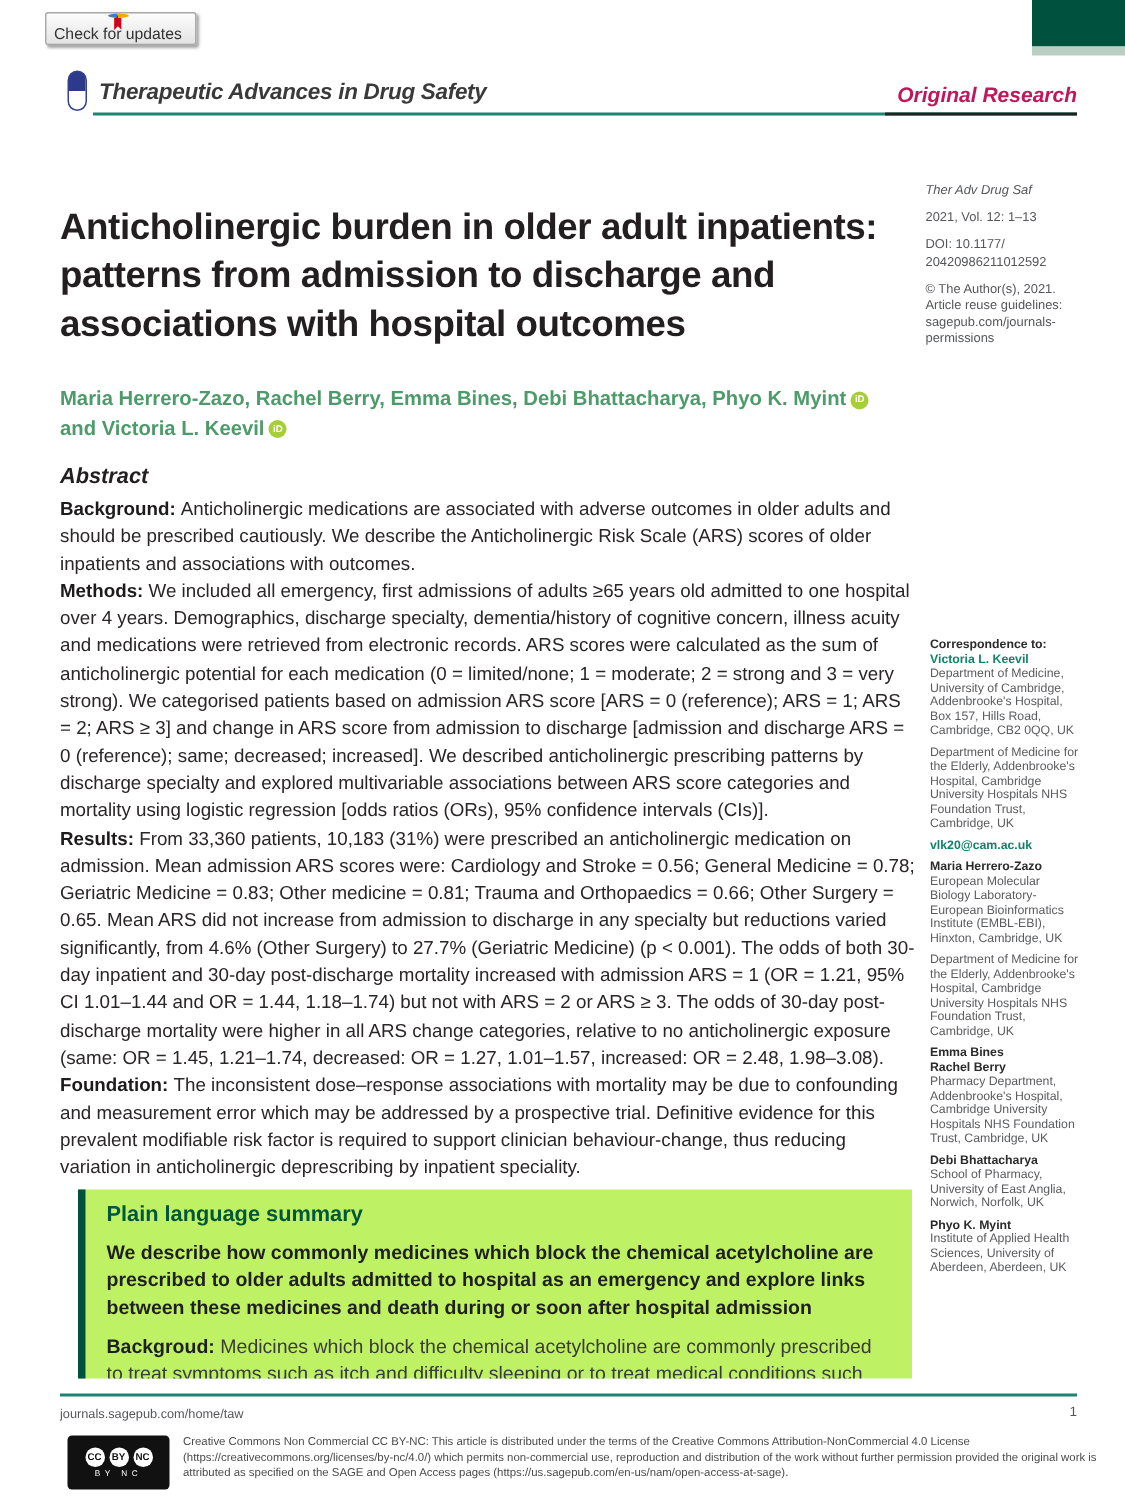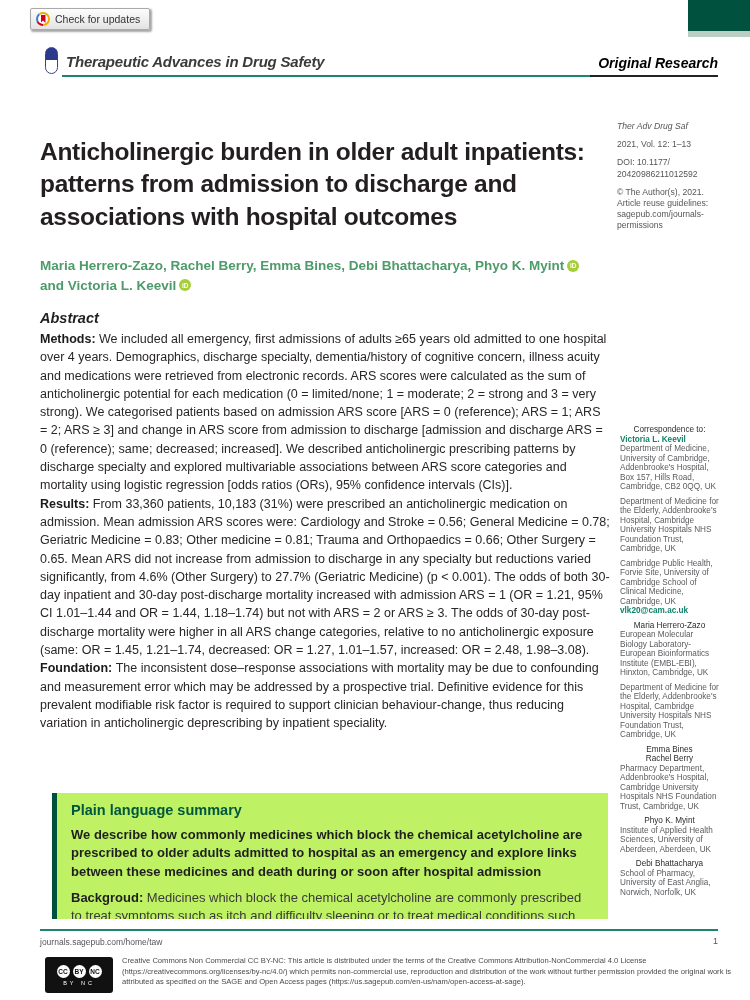--- a/index.html
+++ b/index.html
@@ -8,34 +8,34 @@
   .page { position:relative; width:750px; height:1000px; background:#fff; overflow:hidden; margin:0 auto; }
 
   
   .corner-block { position:absolute; top:0; right:0; width:62px; height:31px; background:#00523E; }
   .corner-strip { position:absolute; top:31px; right:0; width:62px; height:6px; background:#B9CFC4; }
 
   
   .check-badge { position:absolute; top:8px; left:30px; height:22px; padding:0 9px 0 5px;
     display:flex; align-items:center; gap:5px; background:linear-gradient(#fdfdfd,#e3e3e3);
     border:1px solid #a9a9a9; border-radius:2px; box-shadow:1.5px 1.5px 2px rgba(0,0,0,.35);
-    font-size:10.5px; color:#333; cursor:pointer; }
+    font-size:10.5px; color:#333; cursor:pointer;flex-direction:column; }
   .crossmark { position:relative; width:14px; height:14px; border-radius:50%;
     background:conic-gradient(from 40deg,#f5a800 0 40%,#d0021b 40% 55%,#3f7dbf 55% 78%,#f5a800 78% 100%); }
   .crossmark::before { content:""; position:absolute; inset:2px; background:#fff; border-radius:50%; }
   .crossmark::after { content:""; position:absolute; left:4.5px; top:3px; width:5px; height:8px;
     background:#d0021b; clip-path:polygon(0 0,100% 0,100% 100%,50% 68%,0 100%); }
 
   
   .pill-icon { position:absolute; left:45px; top:47px; width:13px; height:27px; border:1.5px solid #35438f;
     border-radius:7px; background:linear-gradient(#2d3a8c 0 50%, #ffffff 50% 100%); }
   .journal-name { position:absolute; left:66px; top:53px; font-style:italic; font-weight:600;
     font-size:15px; color:#3a3a3a; letter-spacing:-0.2px;text-align:right; }
   .article-type { position:absolute; right:32px; top:55px; font-style:italic; font-weight:600;
-    font-size:14px; color:#000000; }
+    font-size:14px; color:#be185d; }
   .header-rule { position:absolute; left:62px; top:75px; width:656px; height:2px; background:#1d8472; }
   .header-rule-dark { position:absolute; left:590px; top:75px; width:128px; height:2px; background:#222; }
 
   
   .title { position:absolute; left:40px; top:116px; width:565px; font-size:24.5px; font-weight:700;
     color:#231f20; line-height:1.32; letter-spacing:-0.3px;margin-top:20px; }
   .meta { position:absolute; left:617px; top:121px; width:103px; font-size:8.6px; color:#55565a;
     line-height:1.3; }
   .meta > div { margin-bottom:7px; white-space:pre-line; }
   .meta .abbrev { font-style:italic; font-weight:400; }
@@ -59,21 +59,21 @@
     border-left:5px solid #00513C; padding:9px 16px 0 14px; overflow:hidden; }
   .pls-heading { font-size:14.5px; font-weight:700; color:#00573D; margin-bottom:8px; }
   .pls-subtitle { font-size:13px; font-weight:700; color:#1f1f1f; line-height:18.3px; margin-bottom:8px; }
   .pls-para { font-size:13px; color:#3a3a3a; line-height:18.3px; }
   .pls-para b { color:#1f1f1f;text-align:center; }
 
   
   .sidebar { position:absolute; left:620px; top:425px; width:99px; font-size:8.2px;
     line-height:9.5px; color:#5a5b5e; }
   .sb-block { margin-bottom:5px; }
-  .sb-bold { font-weight:400; color:#2b2b2b;text-align:center; }
+  .sb-bold { font-weight:700; color:#2b2b2b; }
   .sb-green { font-weight:700; color:#12826A; cursor:pointer; }
 
   
   .footer-rule { position:absolute; left:40px; top:929px; width:678px; height:1.5px; background:#1d8472; }
   .footer-url { position:absolute; left:40px; top:937px; font-size:8.5px; color:#55565a; }
   .page-num { position:absolute; right:32px; top:936px; font-size:9px; color:#55565a; }
   .cc-badge { position:absolute; left:45px; top:957px; width:68px; height:36px; background:#111;
     border-radius:3px; display:flex; flex-direction:column; align-items:center; justify-content:center; gap:2px; }
   .cc-row { display:flex; gap:3px; }
   .cc-circle { width:13px; height:13px; border-radius:50%; background:#fff; color:#111; font-size:6.5px;
@@ -114,20 +114,21 @@
 permissions</div>
   </div>
 
   <div class="authors">
     <div><span>Maria Herrero-Zazo, Rachel Berry, Emma Bines, Debi Bhattacharya, Phyo K. Myint</span><span class="orcid">iD</span></div>
     <div><span>and Victoria L. Keevil</span><span class="orcid">iD</span></div>
   </div>
 
   <div class="abstract-heading">Abstract</div>
   <div class="abstract-body">
+      <p class="abs-para"><b>Background: </b>Anticholinergic medications are associated with adverse outcomes in older adults and should be prescribed cautiously. We describe the Anticholinergic Risk Scale (ARS) scores of older inpatients and associations with outcomes.</p>
       <p class="abs-para"><b>Methods: </b>We included all emergency, first admissions of adults ≥65 years old admitted to one hospital over 4 years. Demographics, discharge specialty, dementia/history of cognitive concern, illness acuity and medications were retrieved from electronic records. ARS scores were calculated as the sum of anticholinergic potential for each medication (0 = limited/none; 1 = moderate; 2 = strong and 3 = very strong). We categorised patients based on admission ARS score [ARS = 0 (reference); ARS = 1; ARS = 2; ARS ≥ 3] and change in ARS score from admission to discharge [admission and discharge ARS = 0 (reference); same; decreased; increased]. We described anticholinergic prescribing patterns by discharge specialty and explored multivariable associations between ARS score categories and mortality using logistic regression [odds ratios (ORs), 95% confidence intervals (CIs)].</p>
       <p class="abs-para"><b>Results: </b>From 33,360 patients, 10,183 (31%) were prescribed an anticholinergic medication on admission. Mean admission ARS scores were: Cardiology and Stroke = 0.56; General Medicine = 0.78; Geriatric Medicine = 0.83; Other medicine = 0.81; Trauma and Orthopaedics = 0.66; Other Surgery = 0.65. Mean ARS did not increase from admission to discharge in any specialty but reductions varied significantly, from 4.6% (Other Surgery) to 27.7% (Geriatric Medicine) (p &lt; 0.001). The odds of both 30-day inpatient and 30-day post-discharge mortality increased with admission ARS = 1 (OR = 1.21, 95% CI 1.01–1.44 and OR = 1.44, 1.18–1.74) but not with ARS = 2 or ARS ≥ 3. The odds of 30-day post-discharge mortality were higher in all ARS change categories, relative to no anticholinergic exposure (same: OR = 1.45, 1.21–1.74, decreased: OR = 1.27, 1.01–1.57, increased: OR = 2.48, 1.98–3.08).</p>
       <p class="abs-para"><b>Foundation: </b>The inconsistent dose–response associations with mortality may be due to confounding and measurement error which may be addressed by a prospective trial. Definitive evidence for this prevalent modifiable risk factor is required to support clinician behaviour-change, thus reducing variation in anticholinergic deprescribing by inpatient speciality.</p>
     </div>
 
   <div class="pls-box">
     <div class="pls-heading">Plain language summary</div>
     <div class="pls-subtitle">We describe how commonly medicines which block the chemical acetylcholine are prescribed to older adults admitted to hospital as an emergency and explore links between these medicines and death during or soon after hospital admission</div>
     <div class="pls-para">
       <b>Backgroud:</b>
@@ -138,42 +139,41 @@
   <div class="sidebar">
       <div class="sb-block">
         <div class="sb-bold">Correspondence to:</div>
         <div class="sb-green">Victoria L. Keevil</div>
         <div class="sb-plain">Department of Medicine, University of Cambridge, Addenbrooke's Hospital, Box 157, Hills Road, Cambridge, CB2 0QQ, UK</div>
       </div>
       <div class="sb-block">
         <div class="sb-plain">Department of Medicine for the Elderly, Addenbrooke's Hospital, Cambridge University Hospitals NHS Foundation Trust, Cambridge, UK</div>
       </div>
       <div class="sb-block">
-        <div class="sb-plain">Cambridge Public Health, Forvie Site, University of Cambridge School of Clinical Medicine, Cambridge, UK</div>
         <div class="sb-green">vlk20@cam.ac.uk</div>
       </div>
       <div class="sb-block">
         <div class="sb-bold">Maria Herrero-Zazo</div>
         <div class="sb-plain">European Molecular Biology Laboratory-European Bioinformatics Institute (EMBL-EBI), Hinxton, Cambridge, UK</div>
       </div>
       <div class="sb-block">
         <div class="sb-plain">Department of Medicine for the Elderly, Addenbrooke's Hospital, Cambridge University Hospitals NHS Foundation Trust, Cambridge, UK</div>
       </div>
       <div class="sb-block">
         <div class="sb-bold">Emma Bines</div>
         <div class="sb-bold">Rachel Berry</div>
         <div class="sb-plain">Pharmacy Department, Addenbrooke's Hospital, Cambridge University Hospitals NHS Foundation Trust, Cambridge, UK</div>
       </div>
       <div class="sb-block">
+        <div class="sb-bold">Debi Bhattacharya</div>
+        <div class="sb-plain">School of Pharmacy, University of East Anglia, Norwich, Norfolk, UK</div>
+      </div>
+      <div class="sb-block">
         <div class="sb-bold">Phyo K. Myint</div>
         <div class="sb-plain">Institute of Applied Health Sciences, University of Aberdeen, Aberdeen, UK</div>
-      </div>
-      <div class="sb-block">
-        <div class="sb-bold">Debi Bhattacharya</div>
-        <div class="sb-plain">School of Pharmacy, University of East Anglia, Norwich, Norfolk, UK</div>
       </div>
     </div>
 
   <div class="footer-rule"></div>
   <div class="footer-url">journals.sagepub.com/home/taw</div>
   <div class="page-num">1</div>
 
   <div class="cc-badge">
     <div class="cc-row">
       <span class="cc-circle">CC</span>

